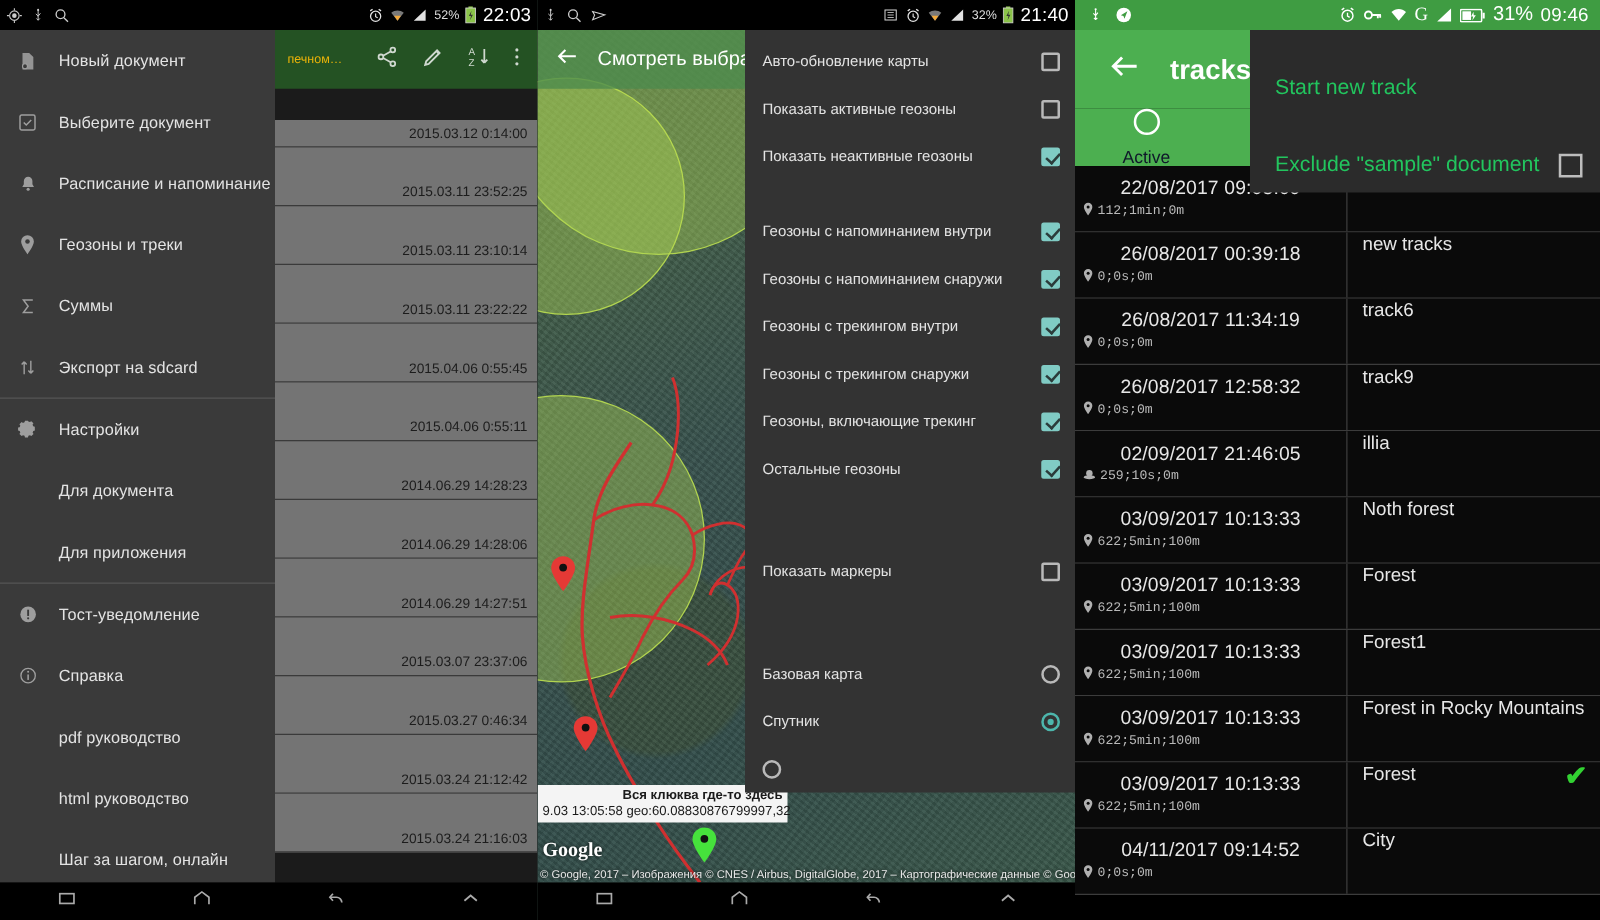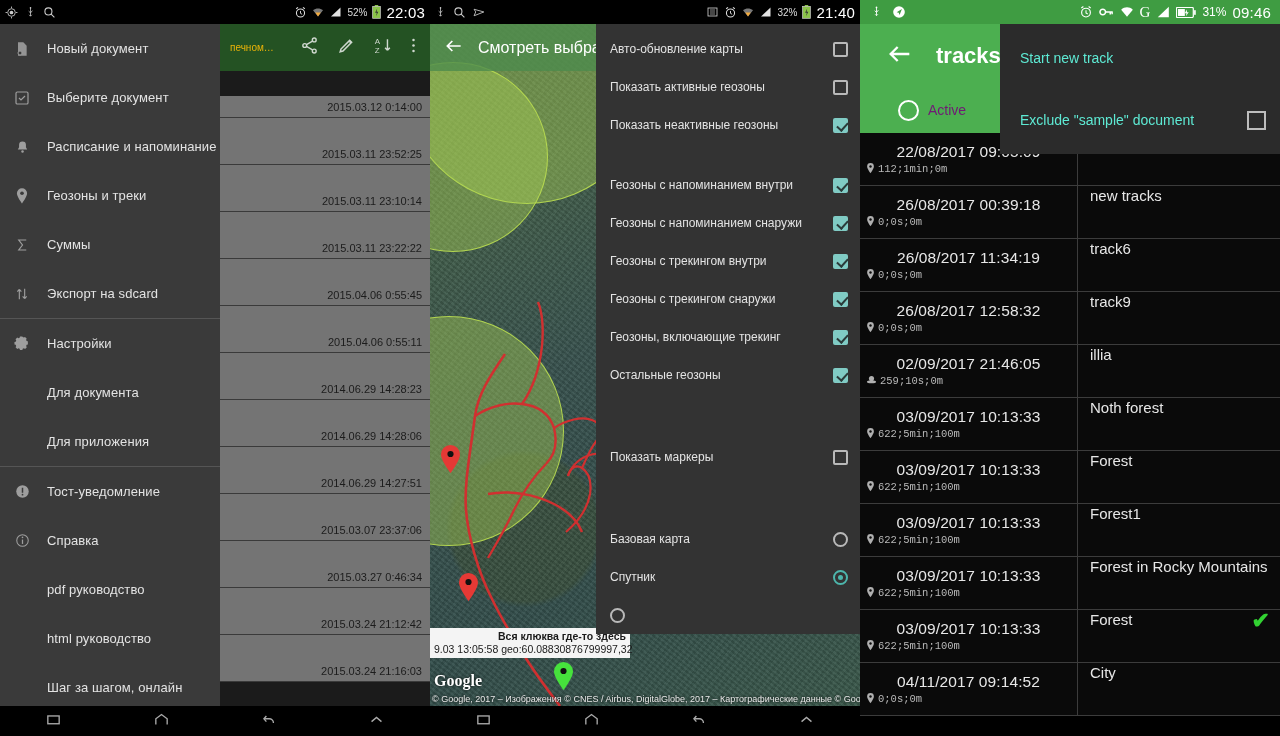--- a/index.html
+++ b/index.html
@@ -135,29 +135,29 @@
   .p3-status { background:#3f9c42; }
   .p3-appbar {
     position:absolute; left:0; top:24px; right:0; height:63px;
     background:#4caf50; display:flex; align-items:center;
   }
   .p3-title { color:#fff; font-size:22px; font-weight:bold; margin-left:22px; }
   .p3-tabs {
     position:absolute; left:0; top:87px; right:0; height:46px;
     background:#4caf50; display:flex; align-items:center;
   }
-  .p3-tab { display:flex; align-items:center; gap:9px; color:#701a75; font-size:14px; padding-left:38px; }
+  .p3-tab { display:flex; align-items:center; gap:9px; color:#0f172a; font-size:14px; padding-left:38px;flex-direction:column; }
   .tab-ring { width:21px; height:21px; border:2.5px solid #fff; border-radius:50%; }
   .p3-menu {
     position:absolute; right:0; top:24px; width:280px; background:#2b2b2b;
     z-index:20; padding:12px 0;
   }
   .p3-mi {
-    height:44px; display:flex; align-items:center; padding:0 14px 0 20px;
-    color:#5eead4; font-size:14px;
+    height:44px; display:flex; align-items:flex-end; padding:0 14px 0 20px;
+    color:#22c55e; font-size:17px;
   }
   .p3-mi .l { flex:1; }
   .cb2 { width:19px; height:19px; border:2px solid #bdbdbd; flex:0 0 auto; }
   .p3-list { position:absolute; left:0; top:133px; right:0; bottom:0; background:#000; }
   .tr {
     display:flex; border-bottom:1px solid #3c3c3c; min-height:53px;
     background:#0a0a0a;
   }
   .tr .c1 {
     width:218px; border-right:1px solid #3c3c3c; padding:3px 6px 2px 6px;
@@ -668,21 +668,21 @@
           </svg>
       </span>
       <span class="sb-icon">
         <svg width="20" height="11" viewBox="0 0 26 14">
             <rect x="0.5" y="0.5" width="22" height="13" rx="1.5" fill="none" stroke="#fff" stroke-width="1.6"></rect>
             <rect x="23.5" y="4" width="2.2" height="6" fill="#fff"></rect>
             <rect x="2.5" y="2.5" width="9" height="9" fill="#fff"></rect>
             <path d="M14 3 L11.5 8 h2.2 L12.8 12 L16.5 6.6 h-2.2 Z" fill="#fff"></path>
           </svg>
       </span>
-      <span class="batt-pct" style="color:#fff; font-size:12px;">31%</span>
+      <span class="batt-pct" style="color:#fff; font-size:16px;">31%</span>
       <span class="sb-time">09:46</span>
     </span>
   </div>
 
   <div class="p3-appbar">
     <span style="margin-left:26px;">
       <svg width="28" height="28" viewBox="0 0 24 24" fill="none" stroke="#fff" stroke-width="2">
           <path d="M20 12H4M10 6 4 12l6 6"></path>
         </svg>
     </span>

